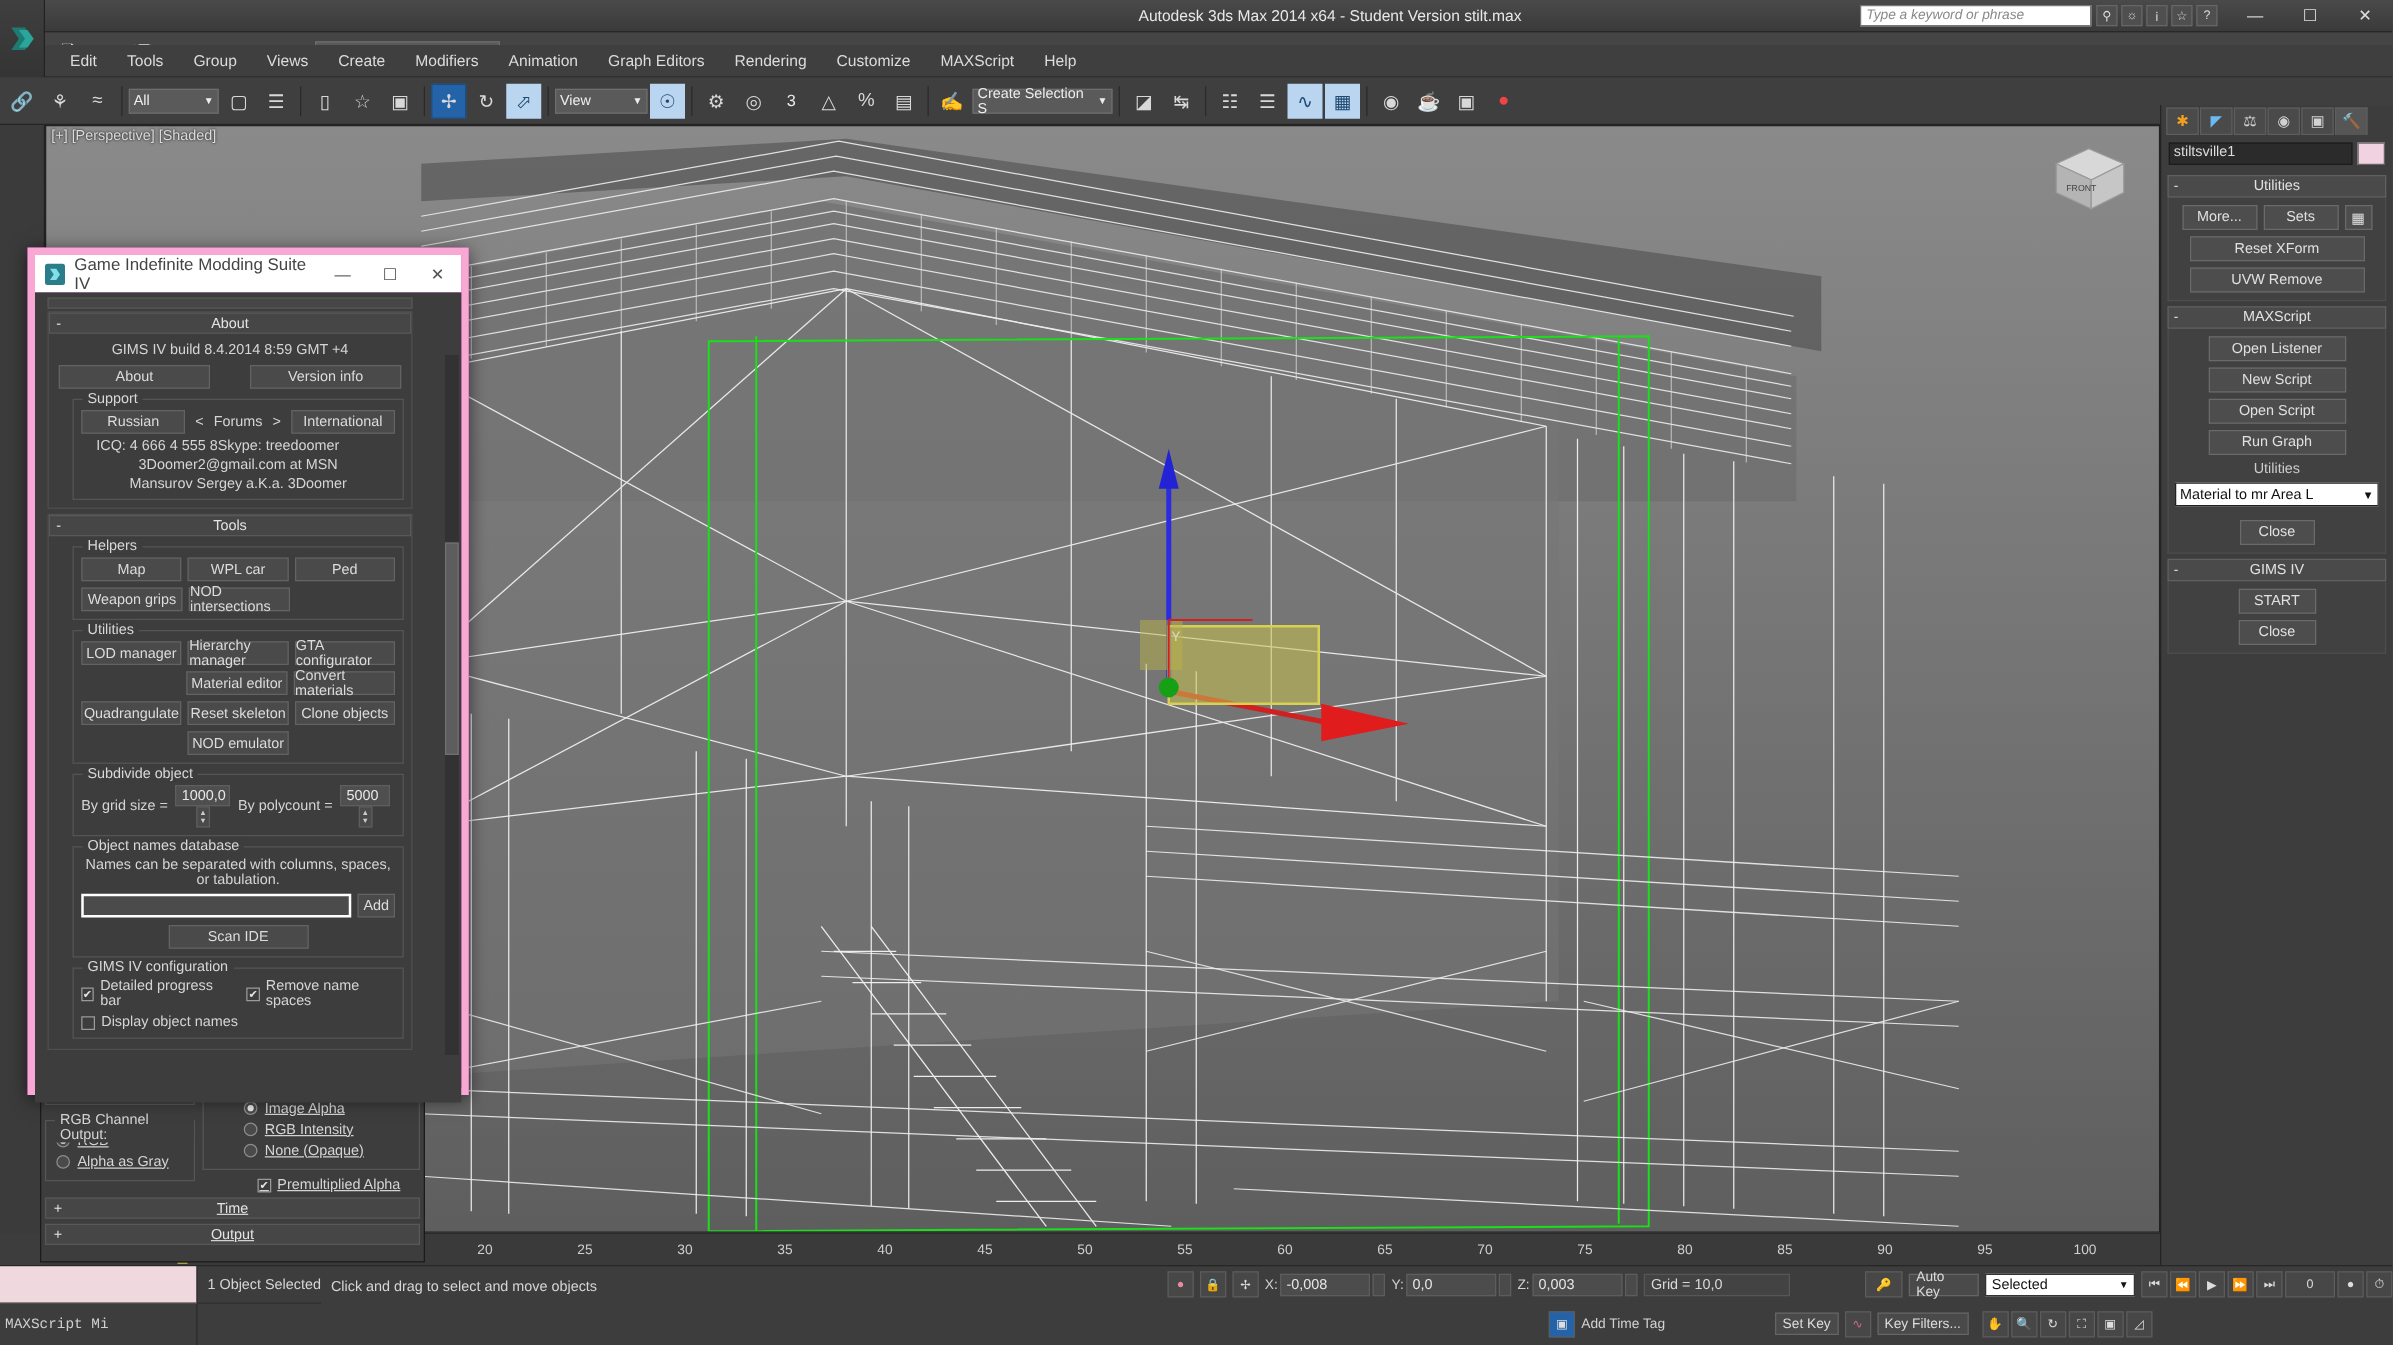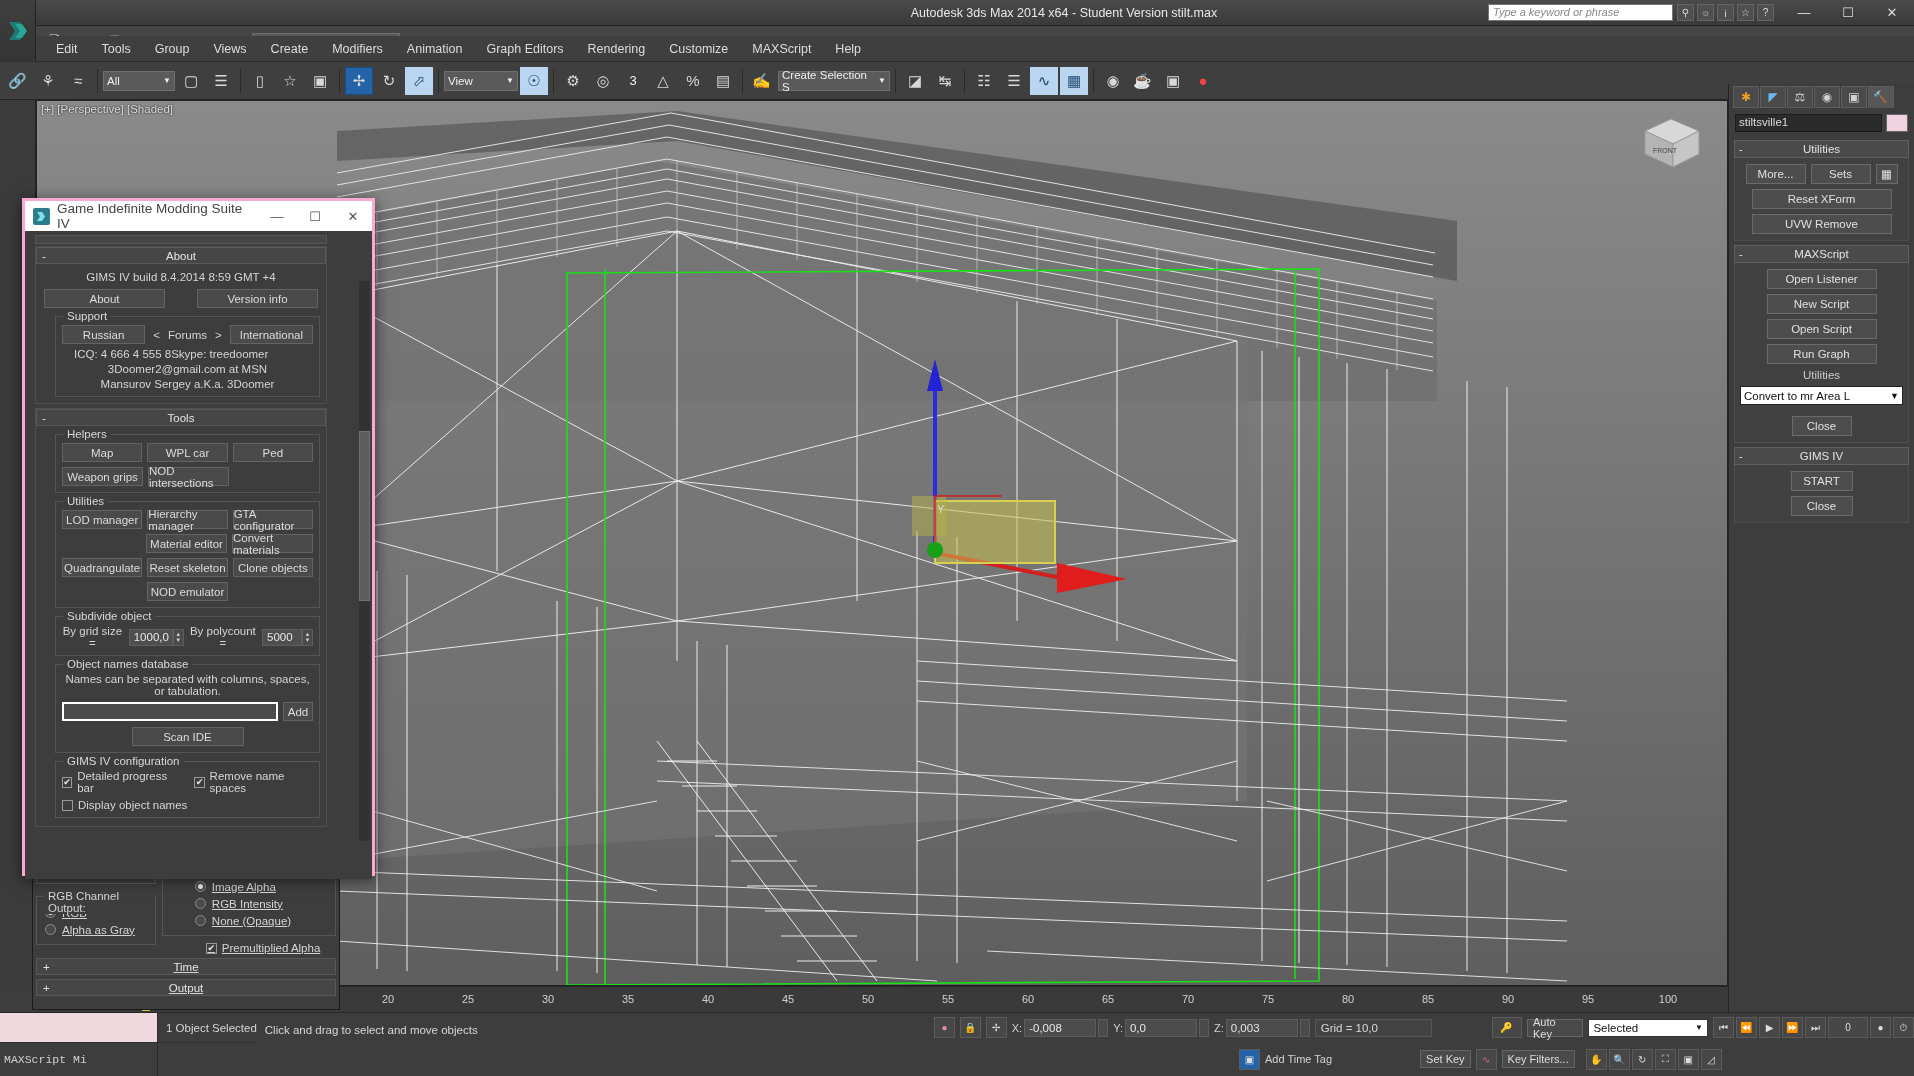--- a/index.html
+++ b/index.html
@@ -77,21 +77,21 @@
   .ro-body{ border:1px solid #4d4d4d; border-top:none; padding:6px 5px; background:#414141;
     display:flex; flex-direction:column; align-items:center; gap:5px;}
   .mxbtn{ background:#4d4d4d; border:1px solid #6a6a6a; color:#e0e0e0; font-size:11.5px;
     height:20px; display:flex;align-items:center;justify-content:center; min-width:60px;}
   .row2{ display:flex; gap:5px; width:100%; justify-content:center;}
   .cp-lbl{ font-size:11.5px;color:#ccc;}
   .cp-dd{ width:100%; height:19px; background:#fff; color:#111; border:1px solid #222;
     font-size:11.5px; padding:0 3px; display:flex;align-items:center;justify-content:space-between;}
   
   #gims{ position:absolute; left:22px; top:198px; width:353px; height:678px;
-    background:#a21caf; border:3px solid #f9a8d4; box-shadow:0 3px 14px rgba(0,0,0,.6); z-index:40;}
+    background:#a21caf; border:6px solid #f9a8d4; box-shadow:0 3px 14px rgba(0,0,0,.6); z-index:40;}
   #gims-title{ height:30px; background:#fff; display:flex; align-items:center; padding-left:8px;
     color:#444; font-size:13.5px; }
   #gims-title .gicon{ width:17px;height:17px; margin-right:7px; background:#2b7d8a;
     border-radius:2px; display:flex;align-items:center;justify-content:center; }
   .gwin-btns{ margin-left:auto; display:flex;}
   .gwb{ width:38px;height:30px; display:flex;align-items:center;justify-content:center;
     color:#555; font-size:13px;}
   #gims-body{ position:relative; height:648px; background:#3d3d3d; overflow:hidden;
      padding:4px 4px 0 10px;}
   #gims-scroll{ position:absolute; right:2px; top:50px; width:11px; height:560px; background:#323232;}
@@ -102,21 +102,21 @@
     font-size:11.5px; display:flex;align-items:center;justify-content:center; position:relative;
     margin-bottom:3px;}
   .gro-head .pm{ position:absolute; left:5px;}
   .gbox{ border:1px solid #555; margin:8px 6px 6px 19px; padding:8px 6px 6px 6px; position:relative;}
   .gbox > .legend{ position:absolute; top:-7px; left:7px; background:#3d3d3d; padding:0 4px;
     font-size:11.5px; color:#d8d8d8;}
   .gbtn{ background:#4a4a4a; border:1px solid #636363; color:#dcdcdc; font-size:11.5px;
     height:19px; display:flex; align-items:center; justify-content:center;}
   .grow{ display:flex; gap:5px; margin-bottom:5px;}
   .gcenter{ text-align:center; font-size:11.5px; color:#d5d5d5;}
-  .gspin{ display:flex; align-items:center; }
+  .gspin{ display:flex; align-items:center;flex-direction:column; }
   .gfield{ background:#4f4f4f; border:1px solid #5e5e5e; color:#e8e8e8; font-size:11.5px;
     height:17px; display:flex; align-items:center; padding:0 4px; }
   .garrow{ width:11px;height:17px; background:#4a4a4a; border:1px solid #5e5e5e;
     display:flex;flex-direction:column;align-items:center;justify-content:center;
     font-size:6px; line-height:6px; color:#ccc;}
   .gtext-input{ flex:1; height:19px; background:#4b4b4b; border:2px solid #fff; }
   .gchk{ display:flex; align-items:center; gap:5px; font-size:11.5px; color:#d5d5d5;}
   .box-chk{ width:11px;height:11px; background:#3d3d3d; border:1px solid #9a9a9a;
     display:flex;align-items:center;justify-content:center; font-size:9px; color:#e8e8e8;}
   .box-chk.on::after{ content:"\2714"; font-size:9px; color:#e8e8e8;}
@@ -467,21 +467,21 @@
       <span class="pm">-</span>
       <span>MAXScript</span>
     </div>
     <div class="ro-body">
       <div class="mxbtn" style="width:110px">Open Listener</div>
       <div class="mxbtn" style="width:110px">New Script</div>
       <div class="mxbtn" style="width:110px">Open Script</div>
       <div class="mxbtn" style="width:110px">Run Graph</div>
       <div class="cp-lbl">Utilities</div>
       <div class="cp-dd">
-        <span>Convert to mr Area L</span>
+        <span>Material to mr Area L</span>
         <span style="font-size:9px;">▼</span>
       </div>
       <div class="mxbtn" style="width:60px;margin-top:6px;">Close</div>
     </div>
   </div>
 
   <div class="rollout">
     <div class="ro-head">
       <span class="pm">-</span>
       <span>GIMS IV</span>

